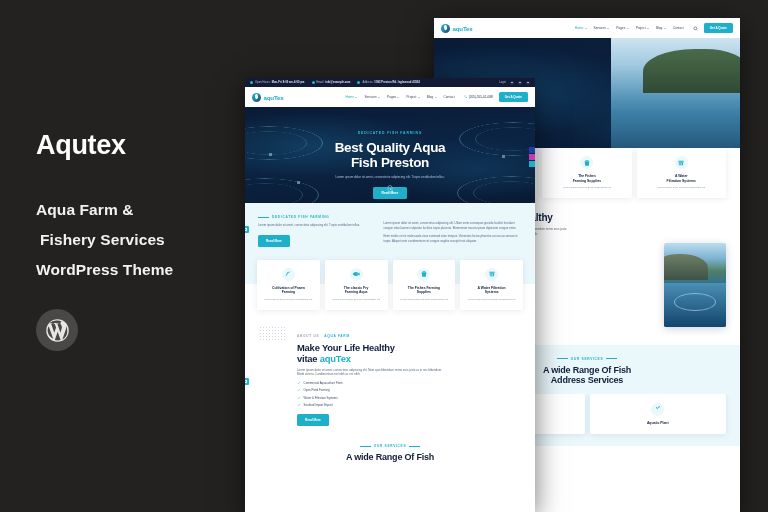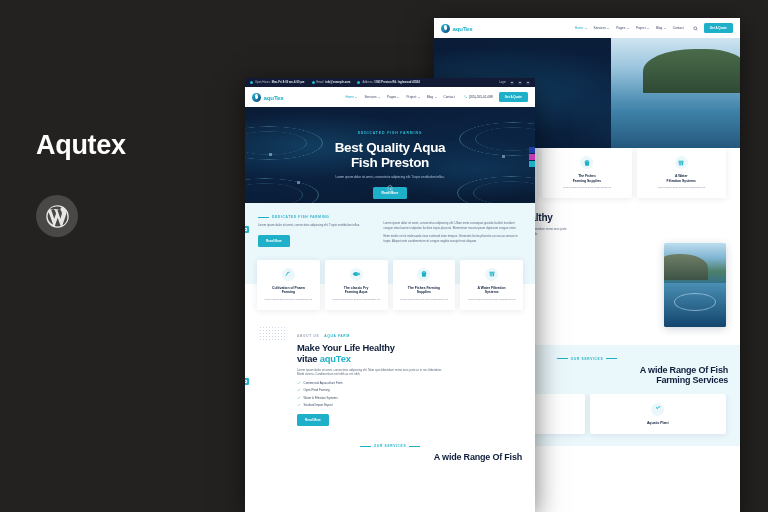--- a/index.html
+++ b/index.html
@@ -283,29 +283,34 @@
     box-shadow: 0 2px 10px rgba(20,45,80,0.2);
     display:flex; align-items:center; justify-content:center;
   }
   .play {
     width: 12px; height: 12px; border-radius:50%;
     background: rgba(255,255,255,0.92);
     display:flex;align-items:center;justify-content:center;
   }
   .play::after{content:'';width:0;height:0;border-left:4px solid #1fb0c9;border-top:2.6px solid transparent;border-bottom:2.6px solid transparent;margin-left:1px;}
 
-  .center-sec { text-align: right; padding: 12px 12px 8px; }
+  .center-sec { text-align: center; padding: 12px 12px 8px; }
   .center-sec .label-line { justify-content: center; }
   .center-sec .sec-h2 { font-size: 9px; line-height: 10.5px; }
 </style>
 </head>
 <body>
 
 <div class="promo">
   <div class="promo-title">Aqutex</div>
+  <div class="promo-sub">
+    <div class="ln1">Aqua Farm &amp;</div>
+    <div class="ln2">Fishery Services</div>
+    <div class="ln3">WordPress Theme</div>
+  </div>
   <div class="wp-badge">
     <svg viewBox="0 0 24 24" fill="#e8e6e4" aria-hidden="true">
       <path d="M12 2a10 10 0 1 0 0 20 10 10 0 0 0 0-20zm0 1.2a8.8 8.8 0 0 1 4 .96h-.2c-.72 0-1.23.63-1.23 1.3 0 .6.35 1.12.72 1.72.28.49.6 1.11.6 2.02 0 .62-.24 1.35-.56 2.37l-.73 2.45-2.65-7.9c.44-.02.84-.07.84-.07.4-.5.35-.63-.05-.6 0 0-1.18.09-1.95.09-.72 0-1.93-.1-1.93-.1-.4-.02-.45.59-.05.62 0 0 .37.05.77.07l1.15 3.14-1.6 4.82-2.7-7.96c.44-.02.84-.07.84-.07.4-.5.35-.63-.05-.6 0 0-1.18.09-1.95.09-.14 0-.3 0-.47-.01A8.8 8.8 0 0 1 12 3.2zM3.9 7.6l4.3 11.77A8.8 8.8 0 0 1 3.2 12c0-1.57.41-3.05 1.12-4.33l-.42-.07zm16.2 1.56c.4.98.62 2.06.62 3.19a8.8 8.8 0 0 1-4.4 7.62l2.7-7.8c.5-1.26.67-2.27.67-3.17 0-.33-.02-.64-.06-.93.22.36.34.73.47 1.09zM12 20.8c-.82 0-1.62-.11-2.37-.32l2.52-7.32 2.58 7.07c.2.04.04.1.05.14-.87.28-1.8.43-2.78.43z"></path>
     </svg>
   </div>
 </div>
 
 <div class="shot shot-back">
 
   <div class="navbar">
@@ -420,21 +425,21 @@
       <span class="play"></span>
     </div>
   </div>
 
   <div class="sec-light center-sec">
     <div class="label-line">
         <span class="ln"></span>
         <span class="lb">Our Services</span>
         <span class="ln"></span>
       </div>
-    <div class="sec-h2"><span>A wide Range Of Fish</span><br><span>Farming Services</span></div>
+    <div class="sec-h2"><span>A wide Range Of Fish</span><br><span>Address Services</span></div>
   </div>
   <div class="cards" style="background:#eaf7fb;padding:0 14px 12px;">
     <div class="card" style="padding:9px 4px;">
       <div class="card-ic">
         <svg viewBox="0 0 24 24" fill="#1fb0c9">
             <rect x="3" y="6" width="18" height="12" rx="2"></rect>
             <circle cx="12" cy="12" r="2.6" fill="#eaf7fb"></circle>
           </svg>
       </div>
       <div class="card-t">Hatchery Supply</div>

